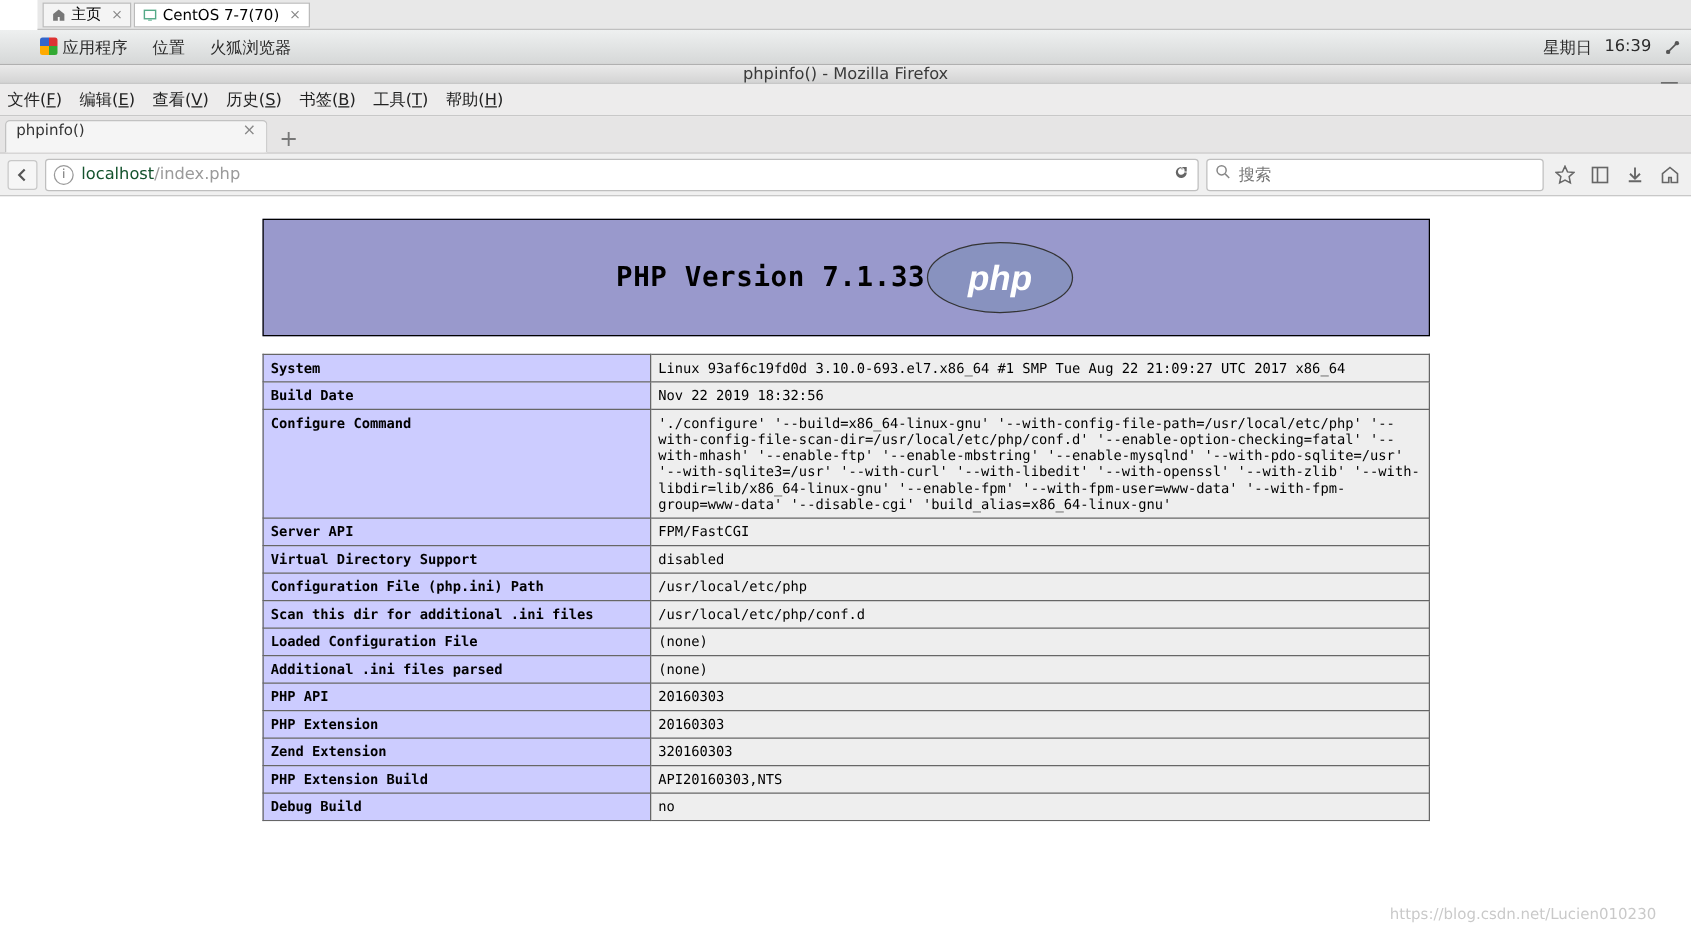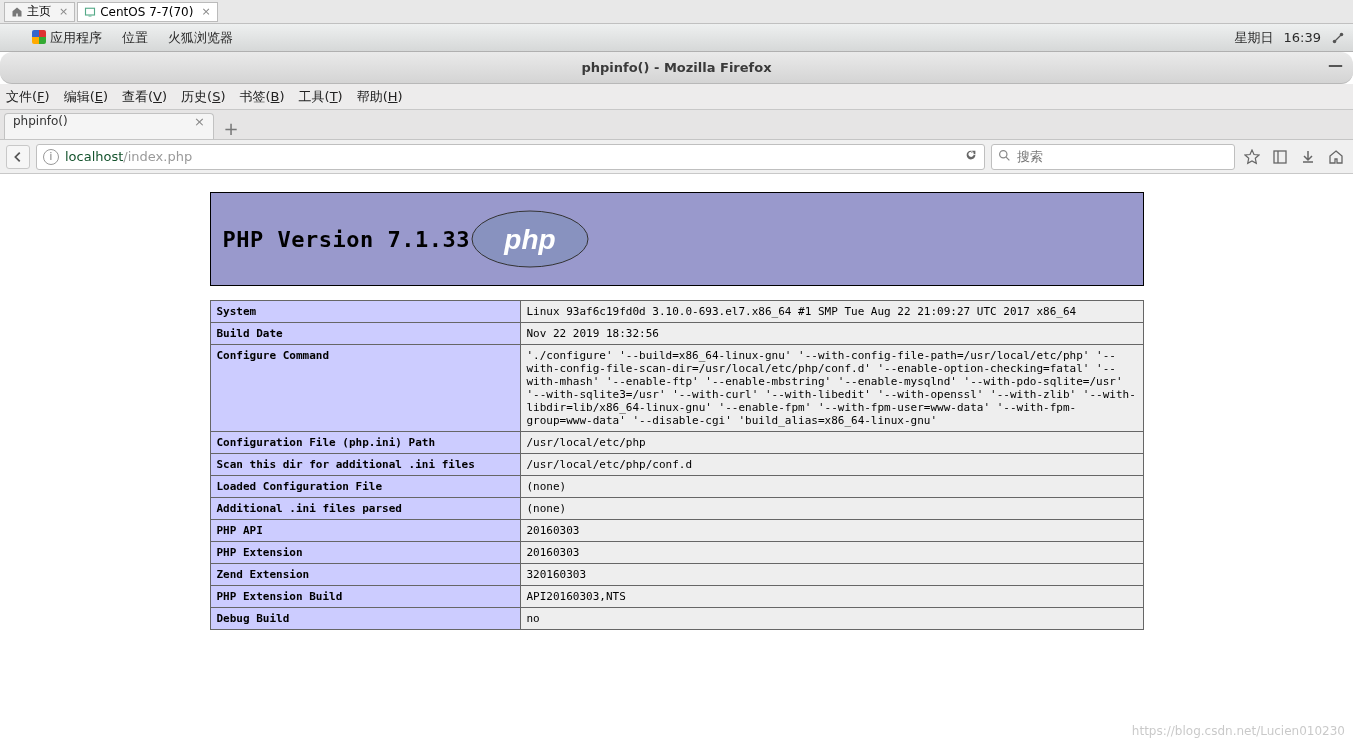--- a/index.html
+++ b/index.html
@@ -1,33 +1,33 @@
 <!DOCTYPE html>
 <html><head>
 <meta charset="utf-8">
 <style>
   * { box-sizing: border-box; margin: 0; padding: 0; }
   body { font-family: "DejaVu Sans", sans-serif; font-size: 13px; background: #fff; color: #000; width: 1353px; }
   
   
-  .vm-tabs { height: 24px; background: #e8e8e8; border-bottom: 1px solid #c0c0c0; display: flex; align-items: center; padding-left: 4px; }
+  .vm-tabs { height: 24px; background: #e8e8e8; border-bottom: 1px solid #c0c0c0; display: flex; align-items: center; padding-left: 4px; margin-left: 30px; }
   .vm-tab { display: flex; align-items: center; height: 20px; padding: 0 6px; border: 1px solid #bbb; background: #f4f4f4; font-size: 12px; margin-right: 2px; gap: 4px; }
   .vm-tab.active { background: #fff; text-align: right; }
   .vm-tab .close-x { color: #888; font-size: 11px; cursor: pointer; margin-left: 4px; }
   .home-ico { width: 12px; height: 12px; display:inline-block; }
   
   
   .gnome-bar { height: 28px; background: linear-gradient(#eef0f0,#d6d8d8); border-bottom: 1px solid #b0b0b0; display: flex; align-items: center; padding: 0 8px; font-size: 13px; color:#2b2b2b; }
   .gnome-left { display: flex; align-items: center; gap: 20px; padding-left: 24px; }
   .gnome-right { margin-left: auto; display: flex; align-items: center; gap: 10px; }
   .gnome-item { cursor: pointer; }
   .apps-ico { width:14px; height:14px; display:inline-block; background: conic-gradient(#d33 0 25%, #3a3 0 50%, #fa0 0 75%, #36c 0 100%); border-radius:2px; margin-right:4px; vertical-align:-2px;}
   
   
-  .win-title { height: 32px; background: linear-gradient(#eaeaea,#d4d4d4); border-bottom:1px solid #b8b8b8; display:flex; align-items:center; justify-content:center; font-size:13px; color:#3a3a3a; position:relative; font-weight:700;border-radius:12px;}
+  .win-title { height: 15px; background: linear-gradient(#eaeaea,#d4d4d4); border-bottom:1px solid #b8b8b8; display:flex; align-items:center; justify-content:center; font-size:13px; color:#3a3a3a; position:relative; font-weight:400;}
   .win-title .min { position:absolute; right:10px; top:4px; font-size:15px; color:#555; cursor:pointer;}
   
   
   .ff-menubar { height: 26px; background:#edecec; border-bottom:1px solid #c8c8c8; display:flex; align-items:center; padding:0 6px; gap:14px; font-size:13px; color:#222;}
   .ff-menubar span u { text-decoration: underline; }
   .ff-menubar span { cursor:pointer; }
   
   
   .ff-tabs { height: 30px; background:#e6e5e5; border-bottom:1px solid #c5c5c5; display:flex; align-items:flex-end; padding-left:4px;}
   .ff-tab { width: 210px; height:26px; background:#f5f5f5; border:1px solid #c2c2c2; border-bottom:none; border-radius:4px 4px 0 0; display:flex; align-items:flex-start; padding:0 8px; font-size:12px; color:#333; gap:6px; position:relative;}
@@ -35,38 +35,38 @@
   .ff-newtab { width:26px; height:22px; display:flex; align-items:center; justify-content:center; color:#777; font-size:18px; cursor:pointer; margin-left:4px;}
   
   
   .ff-urlrow { height:34px; background:#f0f0f0; border-bottom:1px solid #c8c8c8; display:flex; align-items:center; padding:0 6px; gap:6px;}
   .navbtn { width:24px; height:24px; display:flex; align-items:center; justify-content:center; color:#666; cursor:pointer; border:1px solid #c8c8c8; border-radius:3px; background:#f6f6f6;}
   .urlbox { flex:1; height:26px; border:1px solid #bfbfbf; border-radius:3px; background:#fff; display:flex; align-items:center; padding:0 6px; gap:6px; font-size:13px;}
   .urlbox .info-ico { width:16px; height:16px; border:1px solid #999; border-radius:50%; display:flex; align-items:center; justify-content:center; font-size:10px; color:#777;}
   .urlbox .host { color:#14532d; }
   .urlbox .path { color:#9a9a9a; }
   .urlbox .reload { margin-left:auto; color:#666; cursor:pointer; }
-  .searchbox { width:244px; height:26px; border:1px solid #bfbfbf; border-radius:3px; background:#fff; display:flex; align-items:center; padding:0 6px; gap:6px;}
+  .searchbox { width:270px; height:26px; border:1px solid #bfbfbf; border-radius:3px; background:#fff; display:flex; align-items:center; padding:0 6px; gap:6px;}
   .searchbox .mag { color:#888; }
   .searchbox input { border:none; outline:none; flex:1; font-size:13px; color:#888;}
   .toolbar-ico { width:22px; height:22px; display:flex; align-items:center; justify-content:center; color:#666; cursor:pointer;}
   
   
   .php-content { padding: 18px 0 0 0; display:flex; justify-content:center;}
   .php-wrap { width: 934px; }
-  .php-header { background:#99c; border:1px solid #000; padding: 16px 12px; display:flex; align-items:center; justify-content:flex-start; margin-bottom:14px;}
+  .php-header { background:#99c; border:1px solid #000; padding: 16px 12px; display:flex; align-items:center; justify-content:center; margin-bottom:14px;}
   .php-header h1 { font-family:"DejaVu Sans Mono", monospace; font-size:22px; font-weight:bold; color:#000; letter-spacing:0.5px;}
   .php-logo { width:120px; height:60px; }
   
   table.phpinfo { width:100%; border-collapse:collapse; font-family:"DejaVu Sans Mono", monospace; font-size:11px;}
   table.phpinfo td { border:1px solid #666; padding:4px 6px; vertical-align:top;}
   table.phpinfo td.k { background:#ccf; width:310px; font-weight:bold; color:#000;}
   table.phpinfo td.v { background:#eee; color:#000; word-break:break-word;}
   
-  .watermark { position:fixed; right:8px; bottom:6px; color:rgba(120,120,120,.4); font-size:12px;}
+  .watermark { position:fixed; right:28px; bottom:6px; color:rgba(120,120,120,.4); font-size:12px;}
 </style>
 </head>
 <body>
 
 <div class="vm-tabs">
   <div class="vm-tab">
     <svg class="home-ico" viewBox="0 0 16 16">
         <path fill="#777" d="M8 2l6 5v7H9v-4H7v4H2V7z"></path>
       </svg>
     <span>主页</span>
@@ -186,20 +186,28 @@
           </tr>
           <tr>
             <td class="k">Build Date</td>
             <td class="v">Nov 22 2019 18:32:56</td>
           </tr>
           <tr>
             <td class="k">Configure Command</td>
             <td class="v">'./configure' '--build=x86_64-linux-gnu' '--with-config-file-path=/usr/local/etc/php' '--with-config-file-scan-dir=/usr/local/etc/php/conf.d' '--enable-option-checking=fatal' '--with-mhash' '--enable-ftp' '--enable-mbstring' '--enable-mysqlnd' '--with-pdo-sqlite=/usr' '--with-sqlite3=/usr' '--with-curl' '--with-libedit' '--with-openssl' '--with-zlib' '--with-libdir=lib/x86_64-linux-gnu' '--enable-fpm' '--with-fpm-user=www-data' '--with-fpm-group=www-data' '--disable-cgi' 'build_alias=x86_64-linux-gnu'</td>
           </tr>
           <tr>
+            <td class="k">Server API</td>
+            <td class="v">FPM/FastCGI</td>
+          </tr>
+          <tr>
+            <td class="k">Virtual Directory Support</td>
+            <td class="v">disabled</td>
+          </tr>
+          <tr>
             <td class="k">Configuration File (php.ini) Path</td>
             <td class="v">/usr/local/etc/php</td>
           </tr>
           <tr>
             <td class="k">Scan this dir for additional .ini files</td>
             <td class="v">/usr/local/etc/php/conf.d</td>
           </tr>
           <tr>
             <td class="k">Loaded Configuration File</td>
             <td class="v">(none)</td>

